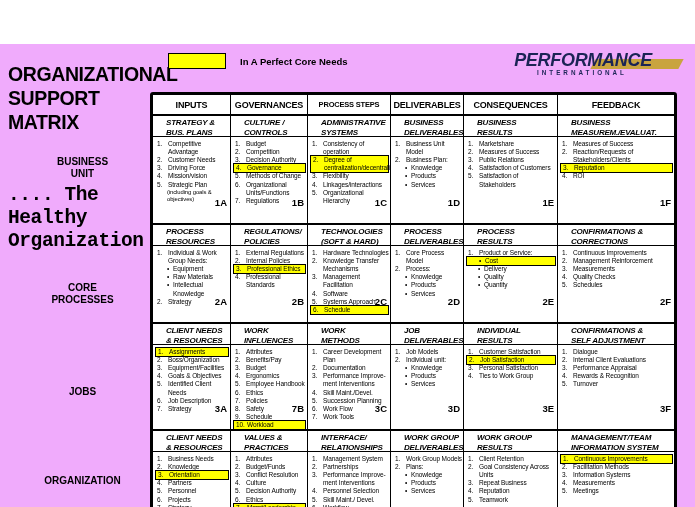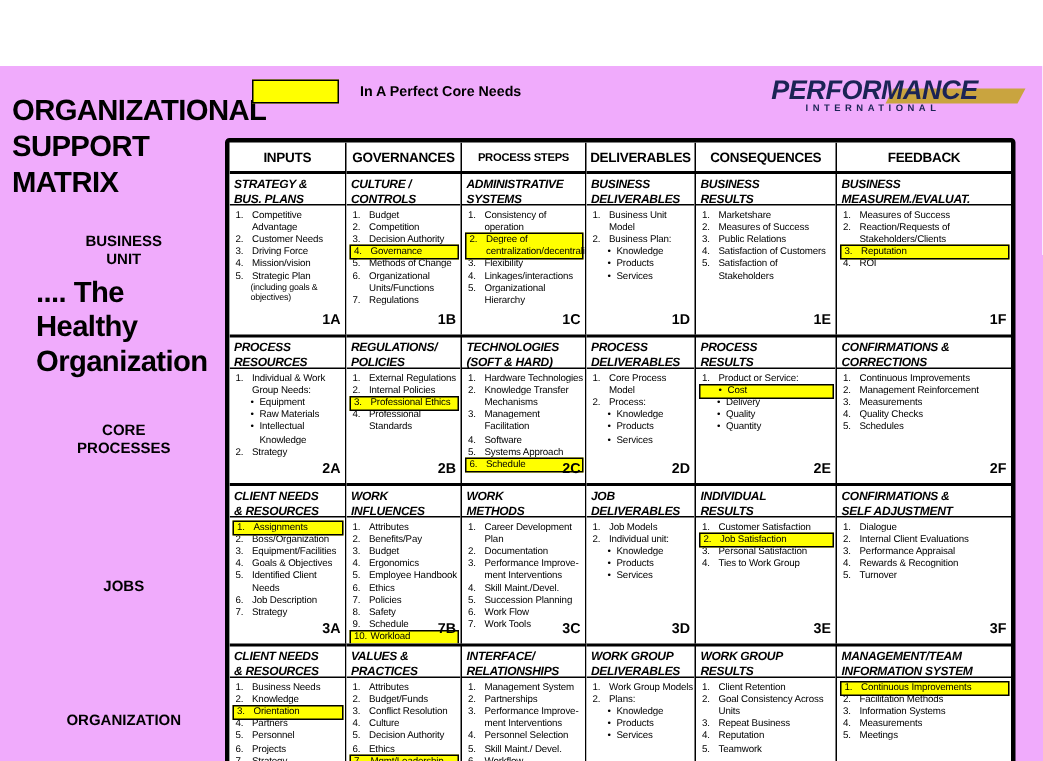--- a/index.html
+++ b/index.html
@@ -2,22 +2,22 @@
 <html><head>
 <meta charset="utf-8">
 <style>
   html,body{margin:0;padding:0;background:#fff;}
   .stage{position:relative;width:695px;height:507px;background:#f0abfc;overflow:hidden;
          font-family:"Liberation Sans",sans-serif;color:#000;margin-top:44px;}
 
   
   .page-title{position:absolute;left:8px;top:18px;font-size:19.5px;font-weight:bold;
               line-height:24px;letter-spacing:-0.4px;}
-  .page-subtitle{position:absolute;left:24px;top:140px;font-size:19.5px;font-weight:bold;
-              line-height:23px;letter-spacing:-0.4px;}
+  .page-subtitle{position:absolute;left:8px;top:140px;font-size:19.5px;font-weight:bold;
+              line-height:23px;letter-spacing:-0.4px;font-family:Liberation Mono, monospace;}
   .row-label{position:absolute;left:25px;width:115px;text-align:center;font-size:10px;
              font-weight:bold;line-height:12px;}
   .copyright{position:absolute;left:8px;top:487px;font-size:9px;font-weight:bold;
              letter-spacing:0.2px;}
 
   
   .legend-swatch{position:absolute;left:168px;top:9px;width:56px;height:14px;
                  background:#ffff00;border:1.6px solid #000;}
   .legend-label{position:absolute;left:240px;top:12px;font-size:9.5px;font-weight:bold;
                 white-space:nowrap;}
@@ -38,33 +38,33 @@
           grid-template-columns:78px 77px 83px 73px 94px 1fr;
           grid-template-rows:19px 109px 99px 107px 1fr;}
   .col-head{border-right:1.2px solid #000;display:flex;align-items:center;
             justify-content:center;font-weight:bold;font-size:9px;letter-spacing:-0.2px;
             box-sizing:border-box;}
   .col-head.process-steps{font-size:7.5px;}
   .matrix > :nth-child(6n){border-right:none;}
   .cell{border-right:1.2px solid #000;border-top:2.5px solid #000;position:relative;
         box-sizing:border-box;overflow:hidden;background:#fff;}
   .cell-title{font-style:italic;font-weight:bold;font-size:8px;line-height:9.5px;
-              padding:2px 2px 0 3px;height:21px;box-sizing:border-box;
+              padding:2px 2px 0 13px;height:21px;box-sizing:border-box;
               border-bottom:1.2px solid #000;letter-spacing:-0.2px;}
   .cell-list{padding:2.5px 1px 0 2px;font-size:6.5px;line-height:8.2px;
              letter-spacing:-0.1px;}
   .item{display:flex;}
   .item .num{flex:0 0 auto;min-width:11px;padding-left:2px;}
   .item .txt{flex:1 1 auto;}
   .item.indent{padding-left:12px;}
   .item.indent .num{min-width:6px;padding-left:0;}
   .item.small{font-size:5.9px;line-height:7px;padding-left:12px;}
   .item.small .num{min-width:0;padding:0;}
   .item.hl{background:#ffff00;border:1px solid #000;margin:-1px 0;position:relative;}
-  .cell-id{position:absolute;right:3px;bottom:4px;font-size:9.5px;font-weight:bold;}
+  .cell-id{position:absolute;right:3px;bottom:15px;font-size:9.5px;font-weight:bold;}
 </style>
 </head>
 <body>
 
 <div class="stage">
 
   <div class="page-title">
     <div>ORGANIZATIONAL</div>
     <div>SUPPORT</div>
     <div>MATRIX</div>

